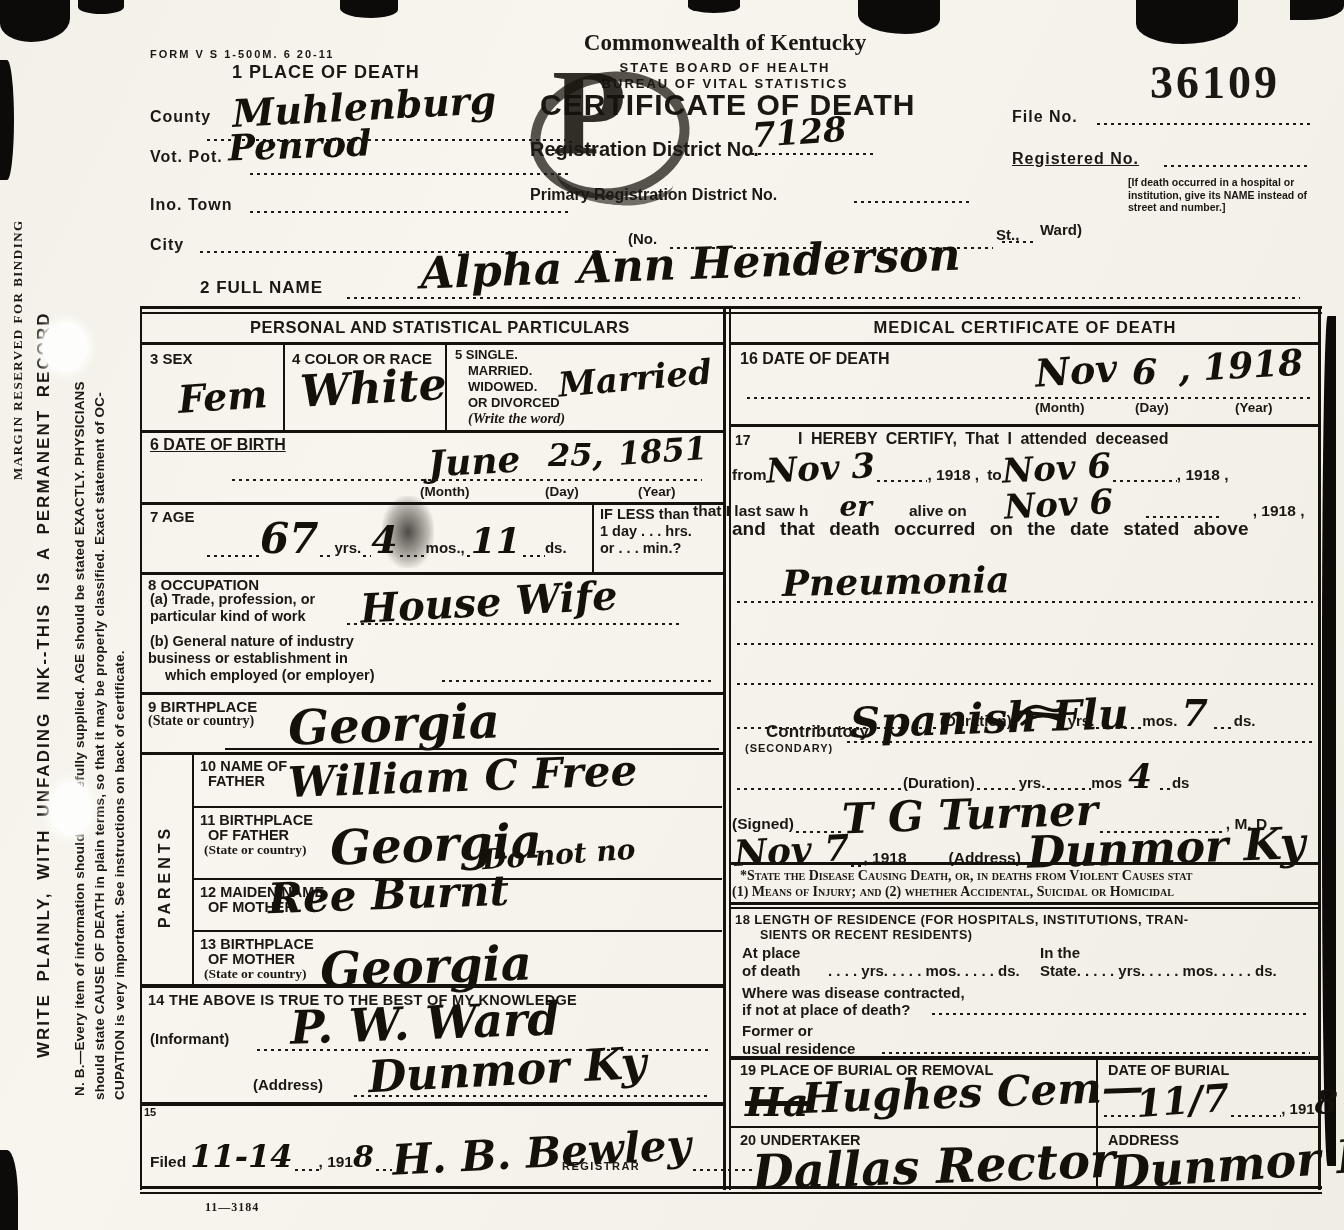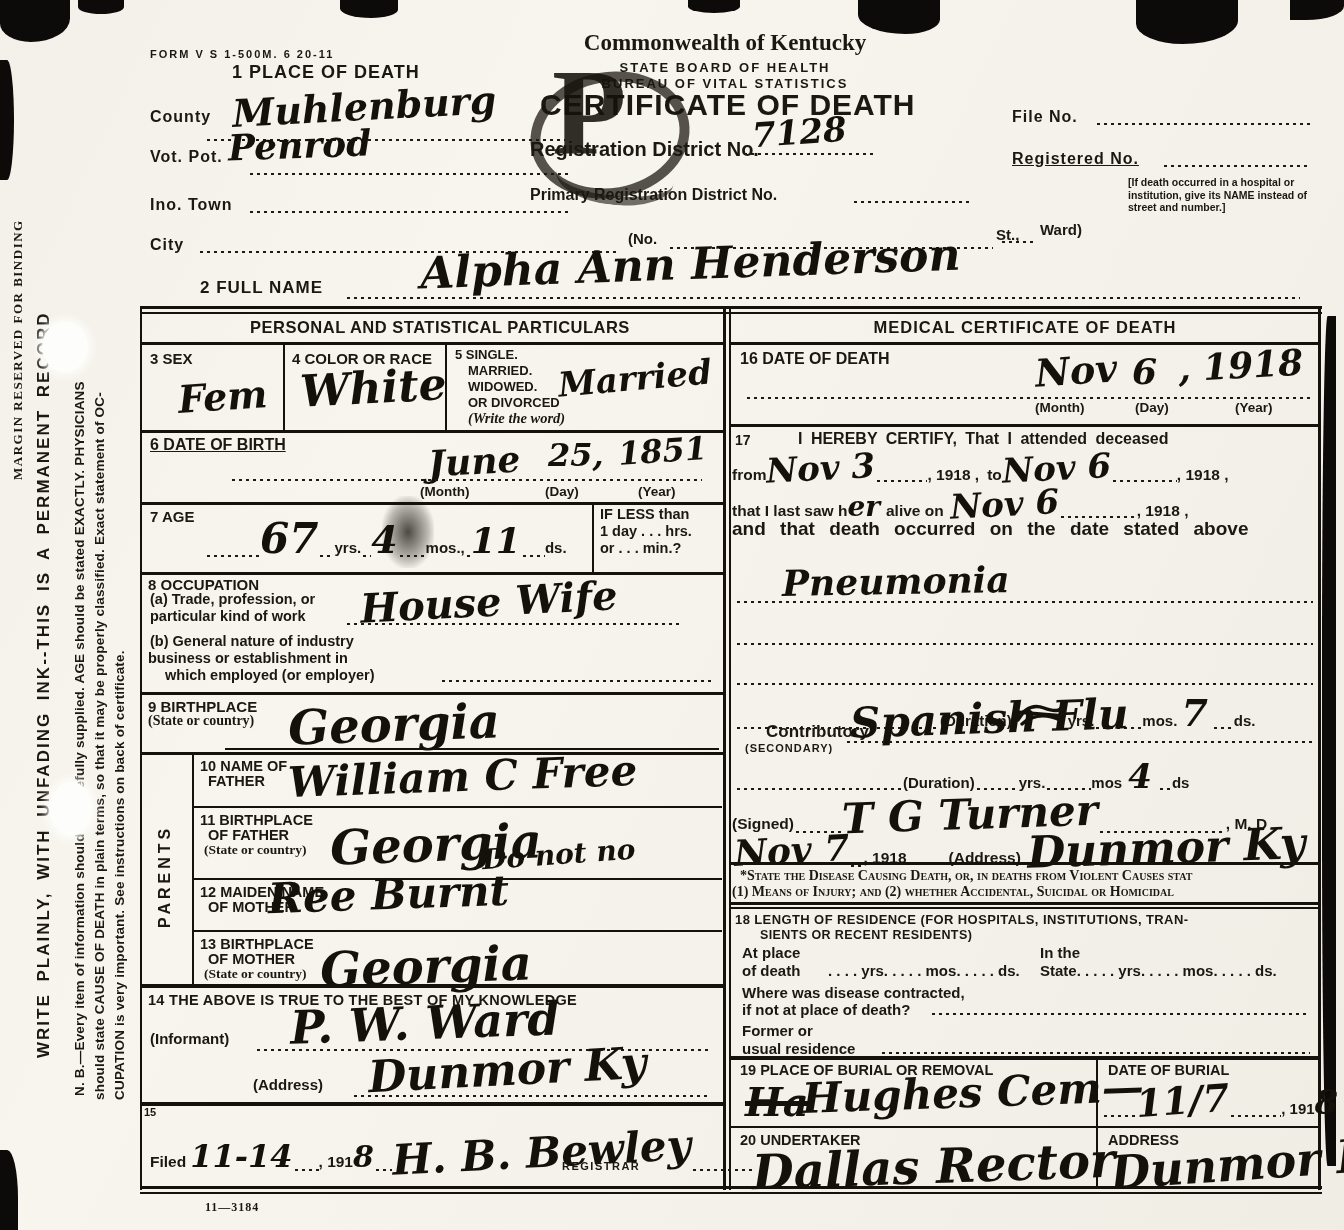--- a/index.html
+++ b/index.html
@@ -43,20 +43,21 @@
   <div class="vtext" style="left:112px;top:1100px;font-size:13.5px;letter-spacing:.2px;">CUPATION is very important.  See instructions on back of certificate.</div>
   <div class="hole" style="left:42px;top:322px;width:46px;height:50px;"></div>
   <div class="hole" style="left:50px;top:782px;width:42px;height:54px;"></div>
 
   <div class="lbl" style="left:150px;top:48px;font-size:11px;letter-spacing:2px;">FORM V S 1-500M.  6 20-11</div>
   <div class="lbl" style="left:232px;top:62px;font-size:18px;letter-spacing:1px;">1 PLACE OF DEATH</div>
   <div class="lbl serif" style="left:560px;top:30px;width:330px;text-align:center;font-size:23px;font-weight:bold;">Commonwealth of Kentucky</div>
   <div class="lbl" style="left:560px;top:60px;width:330px;text-align:center;font-size:13px;letter-spacing:2px;">STATE BOARD OF HEALTH</div>
   <div class="lbl" style="left:560px;top:76px;width:330px;text-align:center;font-size:13px;letter-spacing:2px;">BUREAU OF VITAL STATISTICS</div>
   <div class="lbl" style="left:540px;top:88px;width:370px;text-align:center;font-size:30px;letter-spacing:1px;">CERTIFICATE OF DEATH</div>
+  <div class="lbl serif" style="left:1150px;top:56px;font-size:46px;letter-spacing:3px;">36109</div>
 
   <div class="abs" style="left:530px;top:72px;width:140px;height:106px;border:10px solid rgba(24,19,13,.72);border-radius:50%;transform:rotate(-10deg);"></div>
   <div class="abs" style="left:556px;top:150px;width:118px;height:46px;border-bottom:9px solid rgba(24,19,13,.6);border-radius:50%;transform:rotate(6deg);"></div>
   <div class="abs serif" style="left:552px;top:52px;font-size:122px;font-weight:bold;color:rgba(22,17,11,.88);line-height:1;">P</div>
 
   <div class="lbl" style="left:150px;top:108px;font-size:16px;letter-spacing:1px;">County</div>
   <div class="hwabs" style="left:232px;top:84px;font-size:38px;transform:rotate(-3deg);">Muhlenburg</div>
   <div class="dots" style="left:205px;top:138px;width:360px;"></div>
 
   <div class="lbl" style="left:1012px;top:108px;font-size:16px;letter-spacing:1px;">File No.</div>
@@ -236,21 +237,21 @@
     <span class="plbl" style="font-size:15.5px;">from</span>
     <span class="hw" style="font-size:34px;transform:rotate(-3deg);">Nov 3</span>
     <span class="df" style="width:52px;"></span>
     <span class="plbl" style="font-size:15.5px;">, 1918 ,</span>
     <span class="plbl" style="font-size:15.5px;margin-left:8px;">to</span>
     <span class="hw" style="font-size:34px;transform:rotate(-3deg);">Nov 6</span>
     <span class="df" style="width:66px;"></span>
     <span class="plbl" style="font-size:15.5px;">, 1918 ,</span>
   </div>
 
-  <div class="mix" style="left:732px;top:484px;">
+  <div class="mix" style="left:693px;top:484px;gap:31px;">
     <span class="plbl" style="font-size:15.5px;">that I last saw h</span>
     <span class="hw" style="font-size:28px;">er</span>
     <span class="plbl" style="font-size:15.5px;margin-left:6px;">alive on</span>
     <span class="hw" style="font-size:34px;transform:rotate(-3deg);margin-left:6px;">Nov 6</span>
     <span class="df" style="width:78px;"></span>
     <span class="plbl" style="font-size:15.5px;">, 1918 ,</span>
   </div>
 
   <div class="lbl" style="left:732px;top:518px;font-size:19px;word-spacing:9px;">and that death occurred on the date stated above</div>
 

